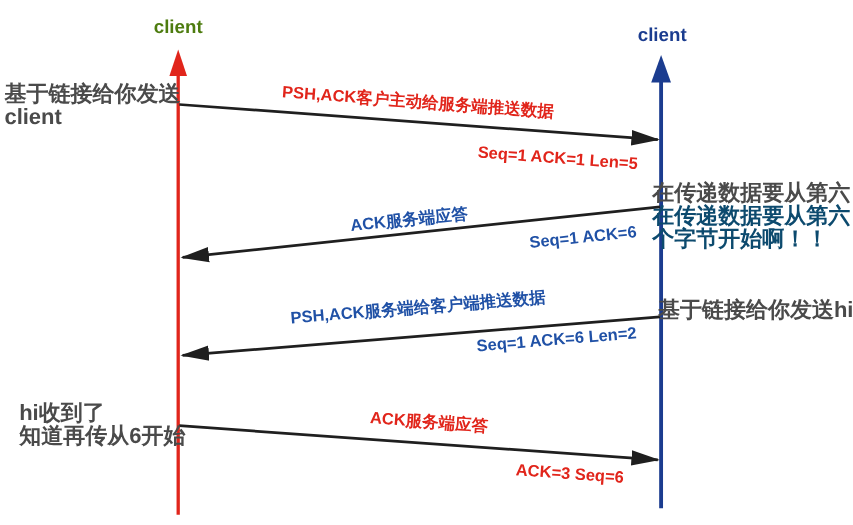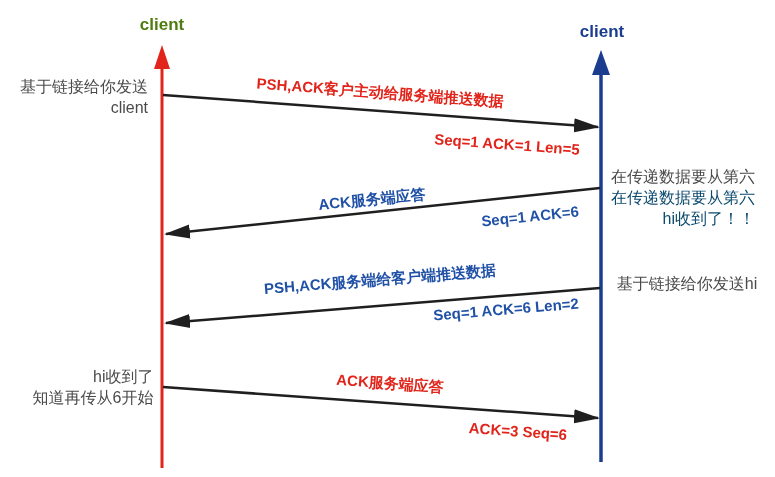--- a/index.html
+++ b/index.html
@@ -33,25 +33,26 @@
     position: absolute;
     font-weight: bold;
     font-size: 15px;
     white-space: nowrap;
   }
   .msg-red  { color: #e1251b; }
   .msg-blue { color: #2051a6; }
   .note {
     position: absolute;
     transform: translate(-50%, -50%);
-    text-align: right;
-    font-size: 16px;
+    text-align: left;
+    font-size: 20px;
     color: #4a4a4a;
     line-height: 21px;
     white-space: nowrap;
+    font-weight: bold;
   }
   .note .red-line { color: #0c4a6e; }
 </style>
 </head>
 <body>
 
 <div class="canvas">
 
   <svg class="layer-svg" width="775" height="477" viewBox="0 0 775 477">
     <defs>
@@ -91,21 +92,21 @@
   <div class="msg-label msg-red" style="left:518px; top:431px; transform:translate(-50%,-50%) rotate(4.1deg);">ACK=3 Seq=6</div>
 
   <div class="note" style="left:84px; top:97px;">
     <div>基于链接给你发送</div>
     <div>client</div>
   </div>
 
   <div class="note" style="left:683px; top:197px;">
     <div>在传递数据要从第六</div>
     <div class="red-line">在传递数据要从第六</div>
-    <div class="red-line">hi收到了！！</div>
+    <div class="red-line">个字节开始啊！！</div>
   </div>
 
   <div class="note" style="left:687px; top:283px;">
     <div>基于链接给你发送hi</div>
   </div>
 
   <div class="note" style="left:93px; top:387px;">
     <div>hi收到了</div>
     <div>知道再传从6开始</div>
   </div>

